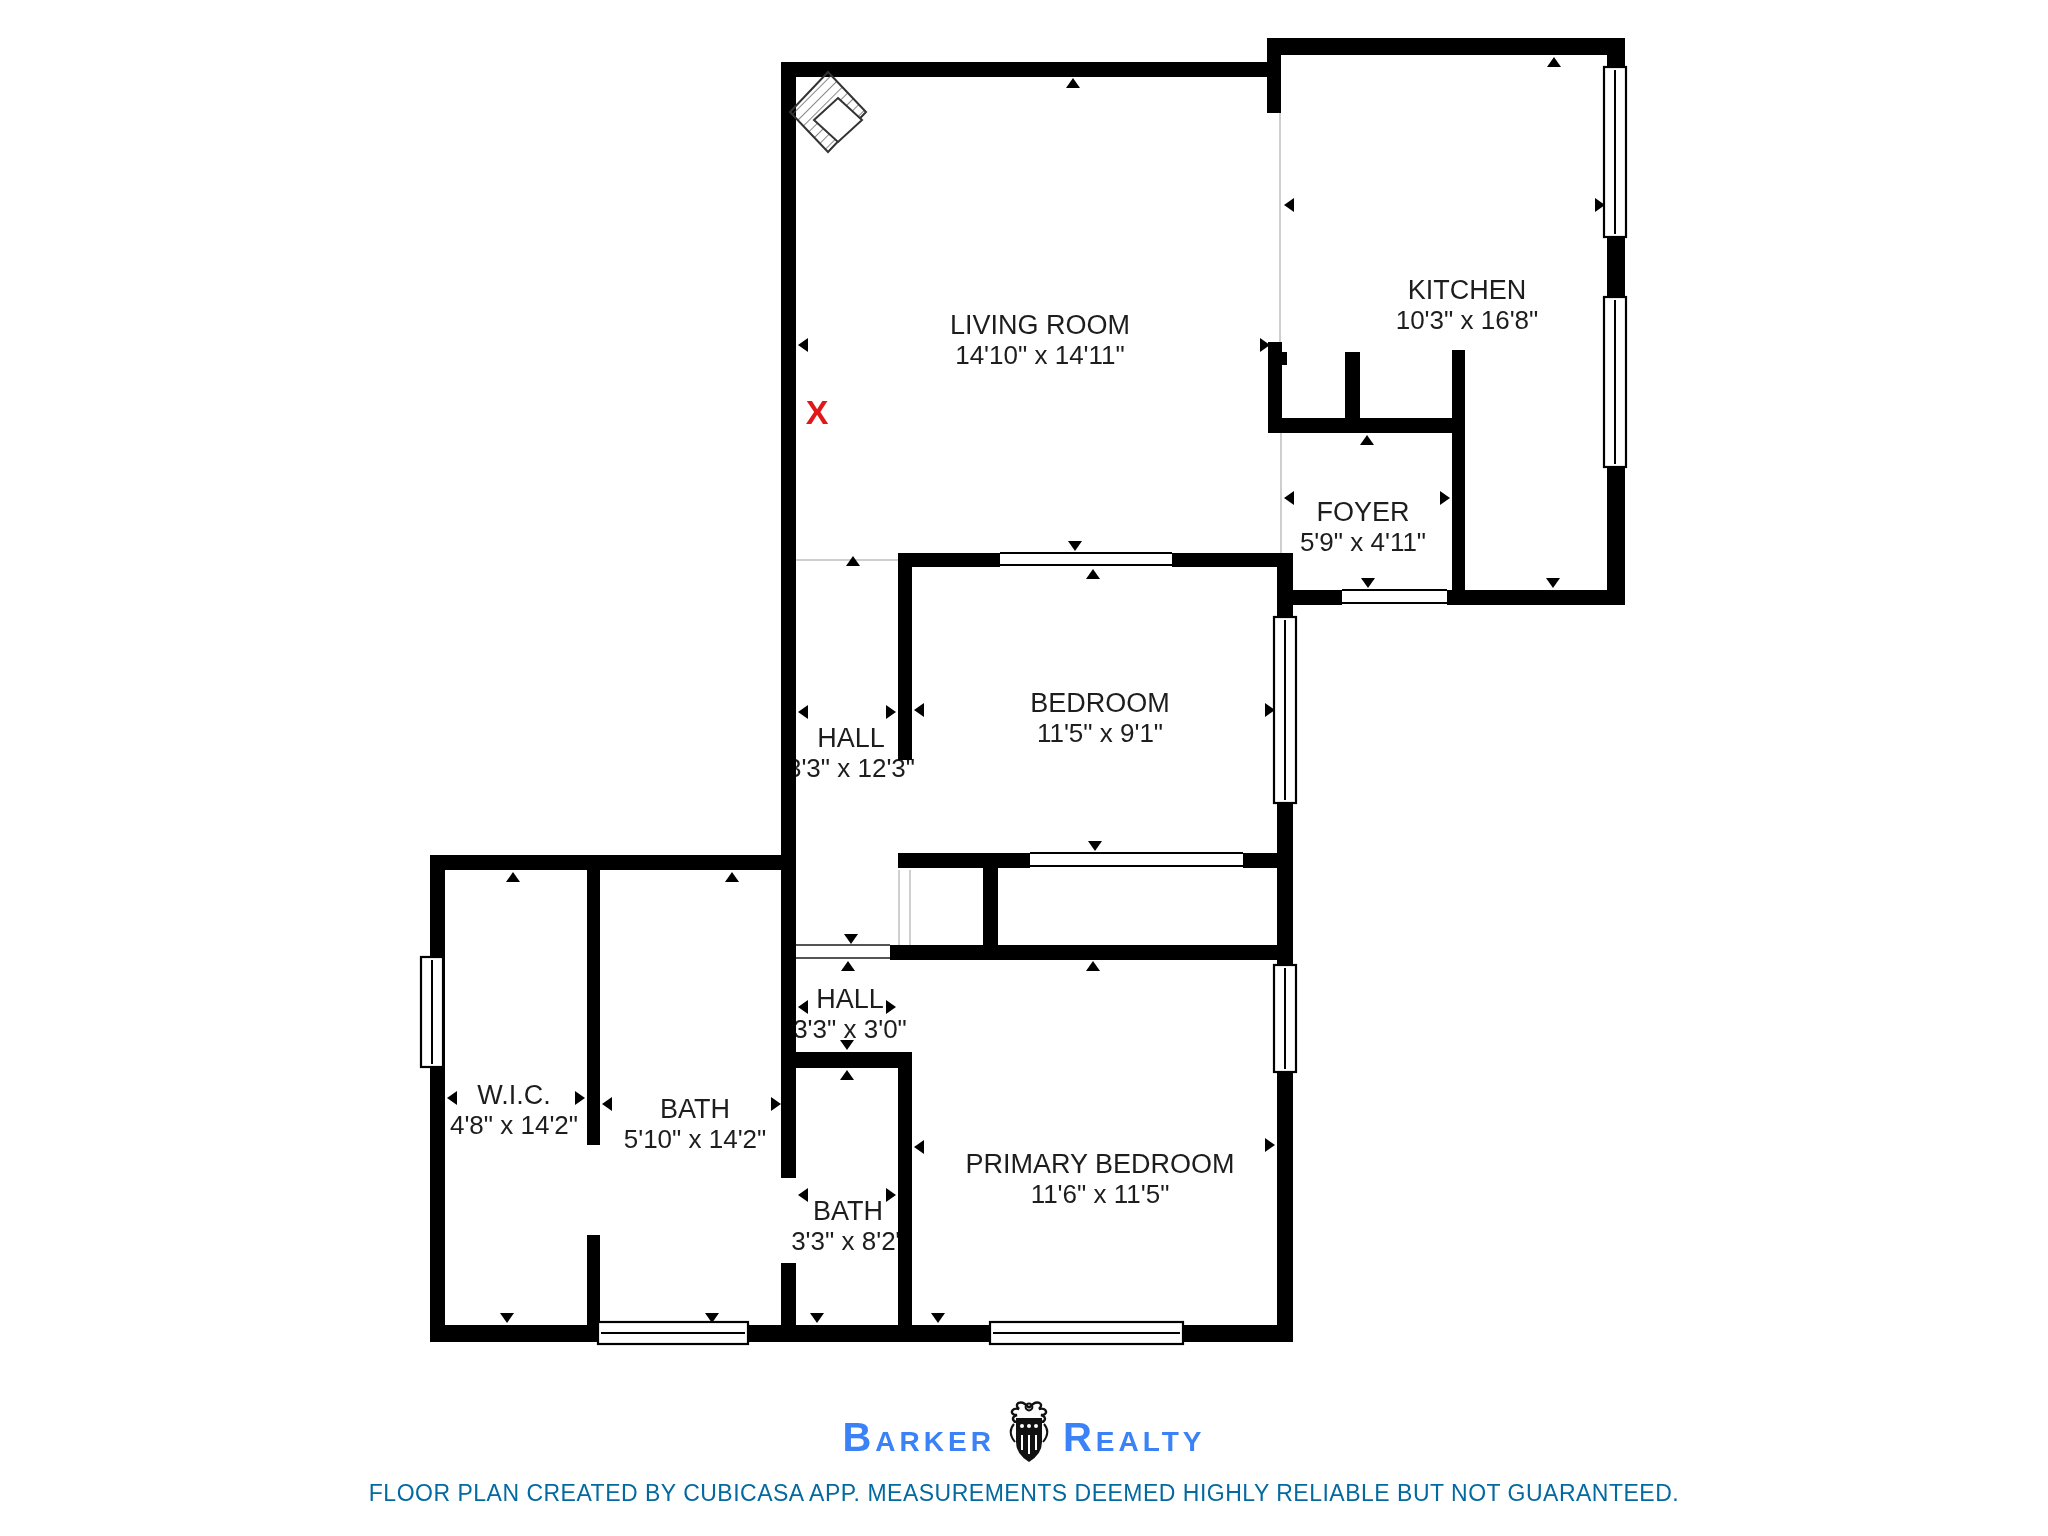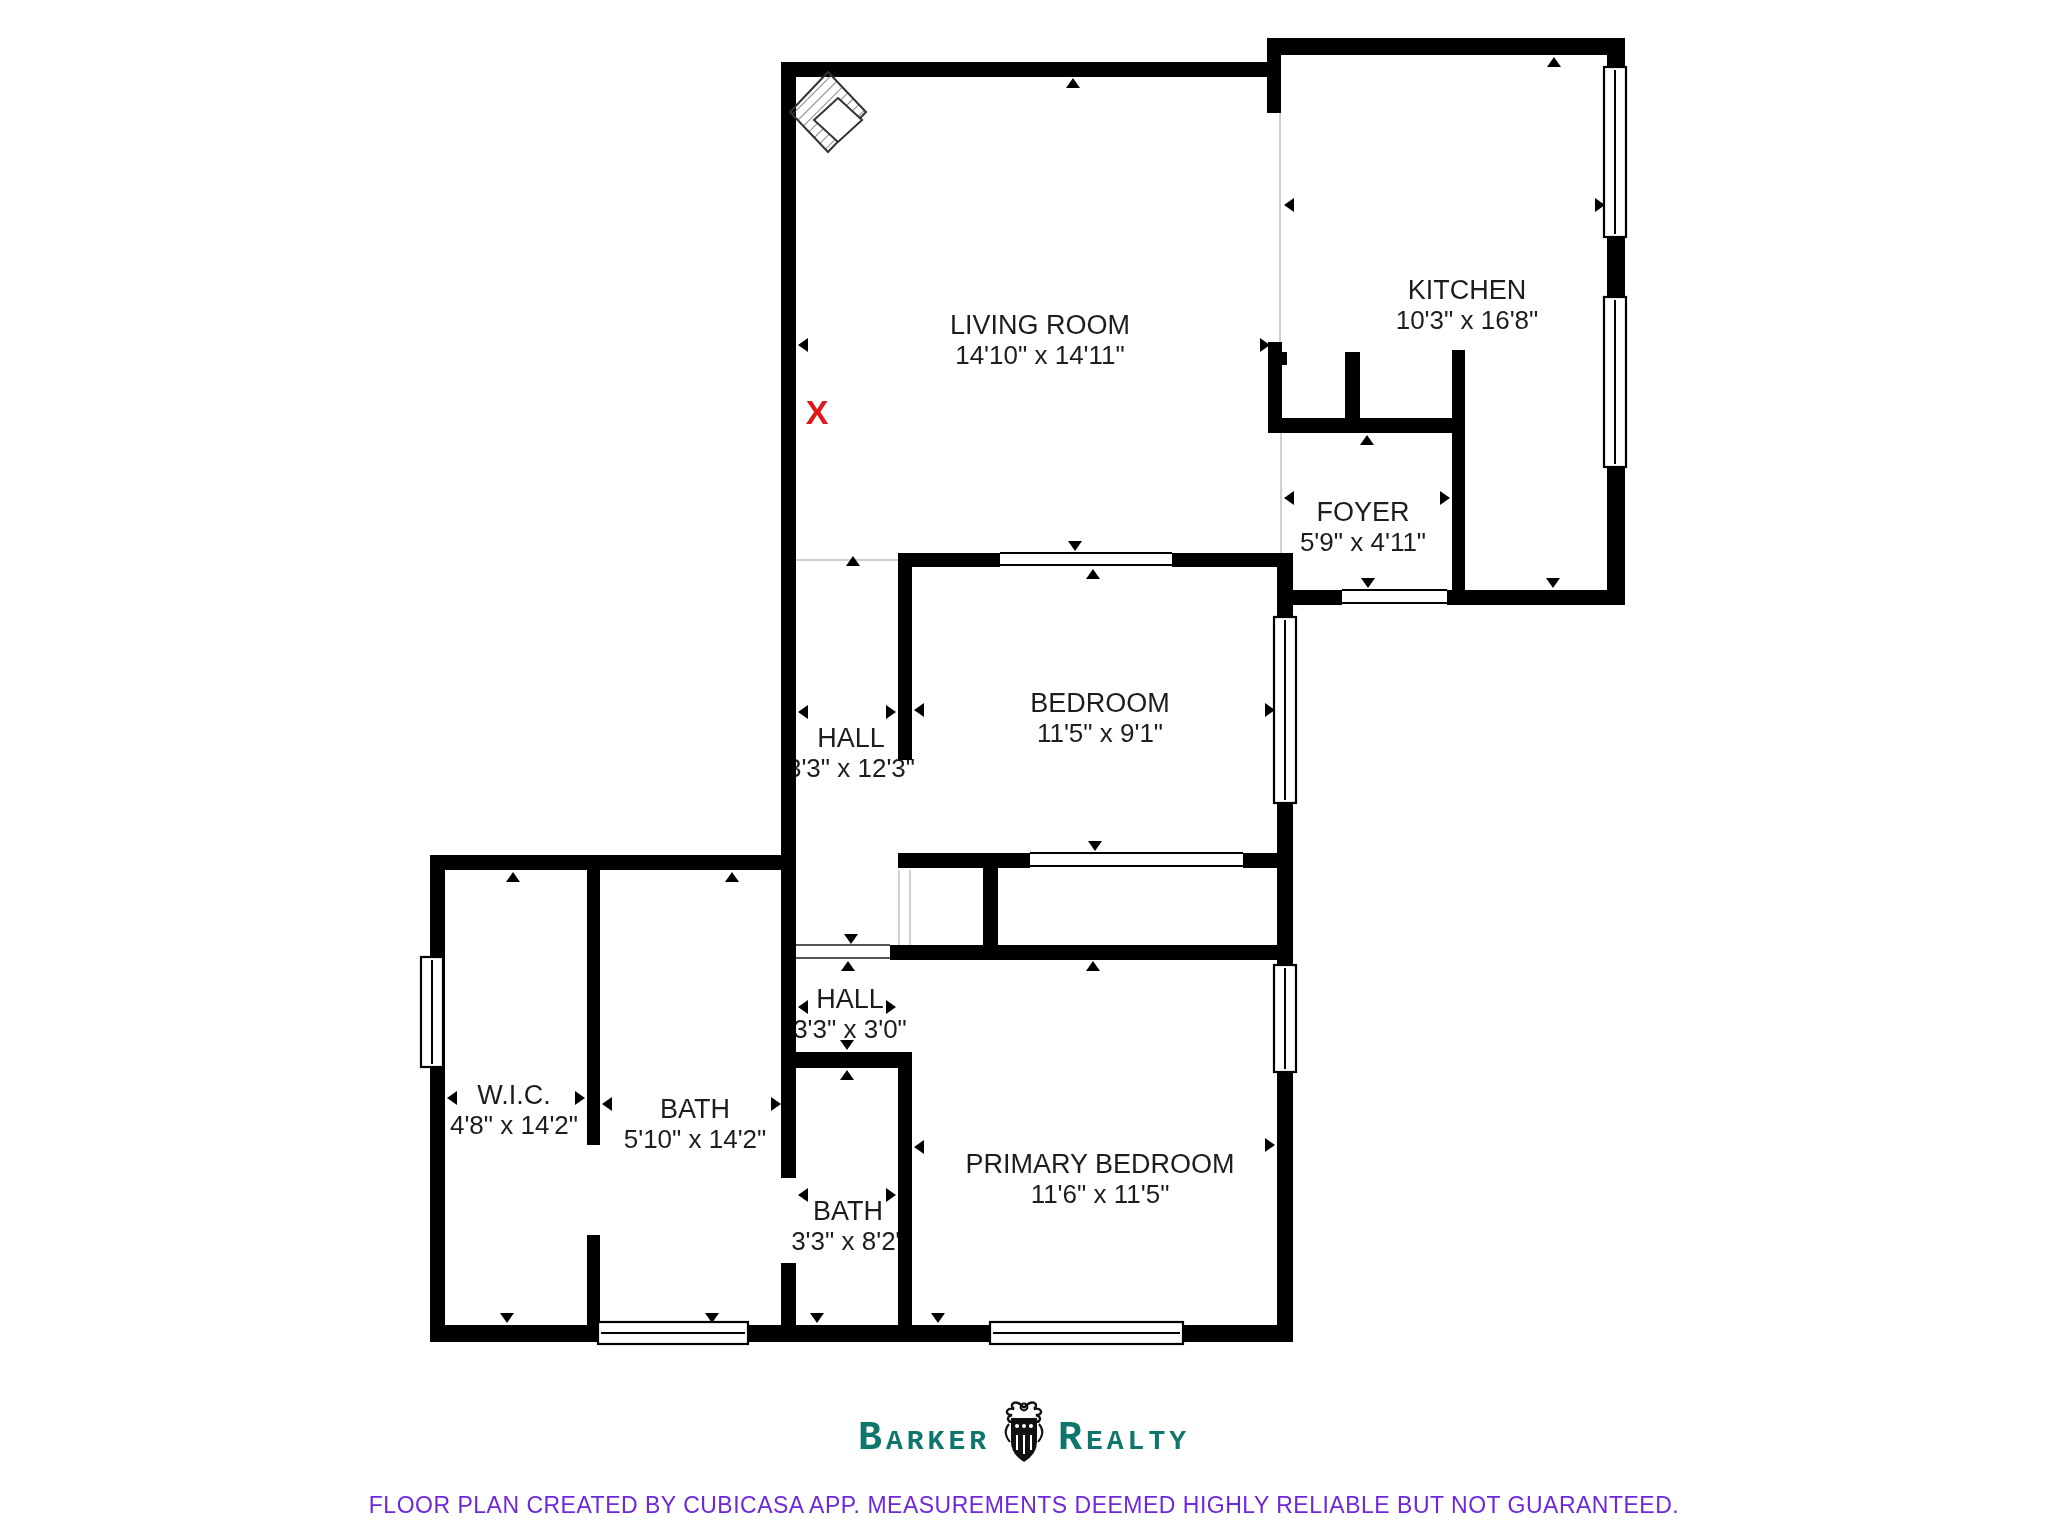--- a/index.html
+++ b/index.html
@@ -4,25 +4,25 @@
 <style>
   html,body{margin:0;padding:0;background:#ffffff;}
   .stage{position:relative;width:2048px;height:1536px;background:#ffffff;overflow:hidden;margin:0 auto;
          font-family:"Liberation Sans",sans-serif;}
   .plan-svg{position:absolute;top:0;left:0;}
   .room-name{font-family:"Liberation Sans",sans-serif;font-size:27px;fill:#1d1d1d;text-anchor:middle;}
   .room-dims{font-family:"Liberation Sans",sans-serif;font-size:26px;fill:#1d1d1d;text-anchor:middle;}
   .x-marker{font-family:"Liberation Sans",sans-serif;font-size:34px;font-weight:700;text-anchor:middle;}
   .footer{position:absolute;top:1398px;left:0;width:100%;text-align:center;}
   .brand-row{display:flex;align-items:center;justify-content:center;gap:12px;
-             font-family:Liberation Mono, monospace;font-variant:small-caps;
-             font-size:40px;font-weight:700;color:#0f766e;letter-spacing:4px;line-height:1;}
+             font-family:Liberation Sans, sans-serif;font-variant:small-caps;
+             font-size:40px;font-weight:700;color:#3b82f6;letter-spacing:4px;line-height:1;}
   .crest{display:inline-block;}
-  .disclaimer{margin-top:12px;font-family:"Liberation Sans",sans-serif;font-size:23px;
-              color:#6d28d9;letter-spacing:0.5px;}
+  .disclaimer{margin-top:4px;font-family:"Liberation Sans",sans-serif;font-size:23px;
+              color:#0369a1;letter-spacing:0.5px;}
 </style>
 </head>
 <body>
 
 <div class="stage">
 
   <svg class="plan-svg" width="2048" height="1536" viewBox="0 0 2048 1536">
     <defs>
       <pattern id="hatch" width="8" height="8" patternUnits="userSpaceOnUse" patternTransform="rotate(45)">
         <line x1="0" y1="0" x2="0" y2="8" stroke="#555" stroke-width="1.4"></line>

